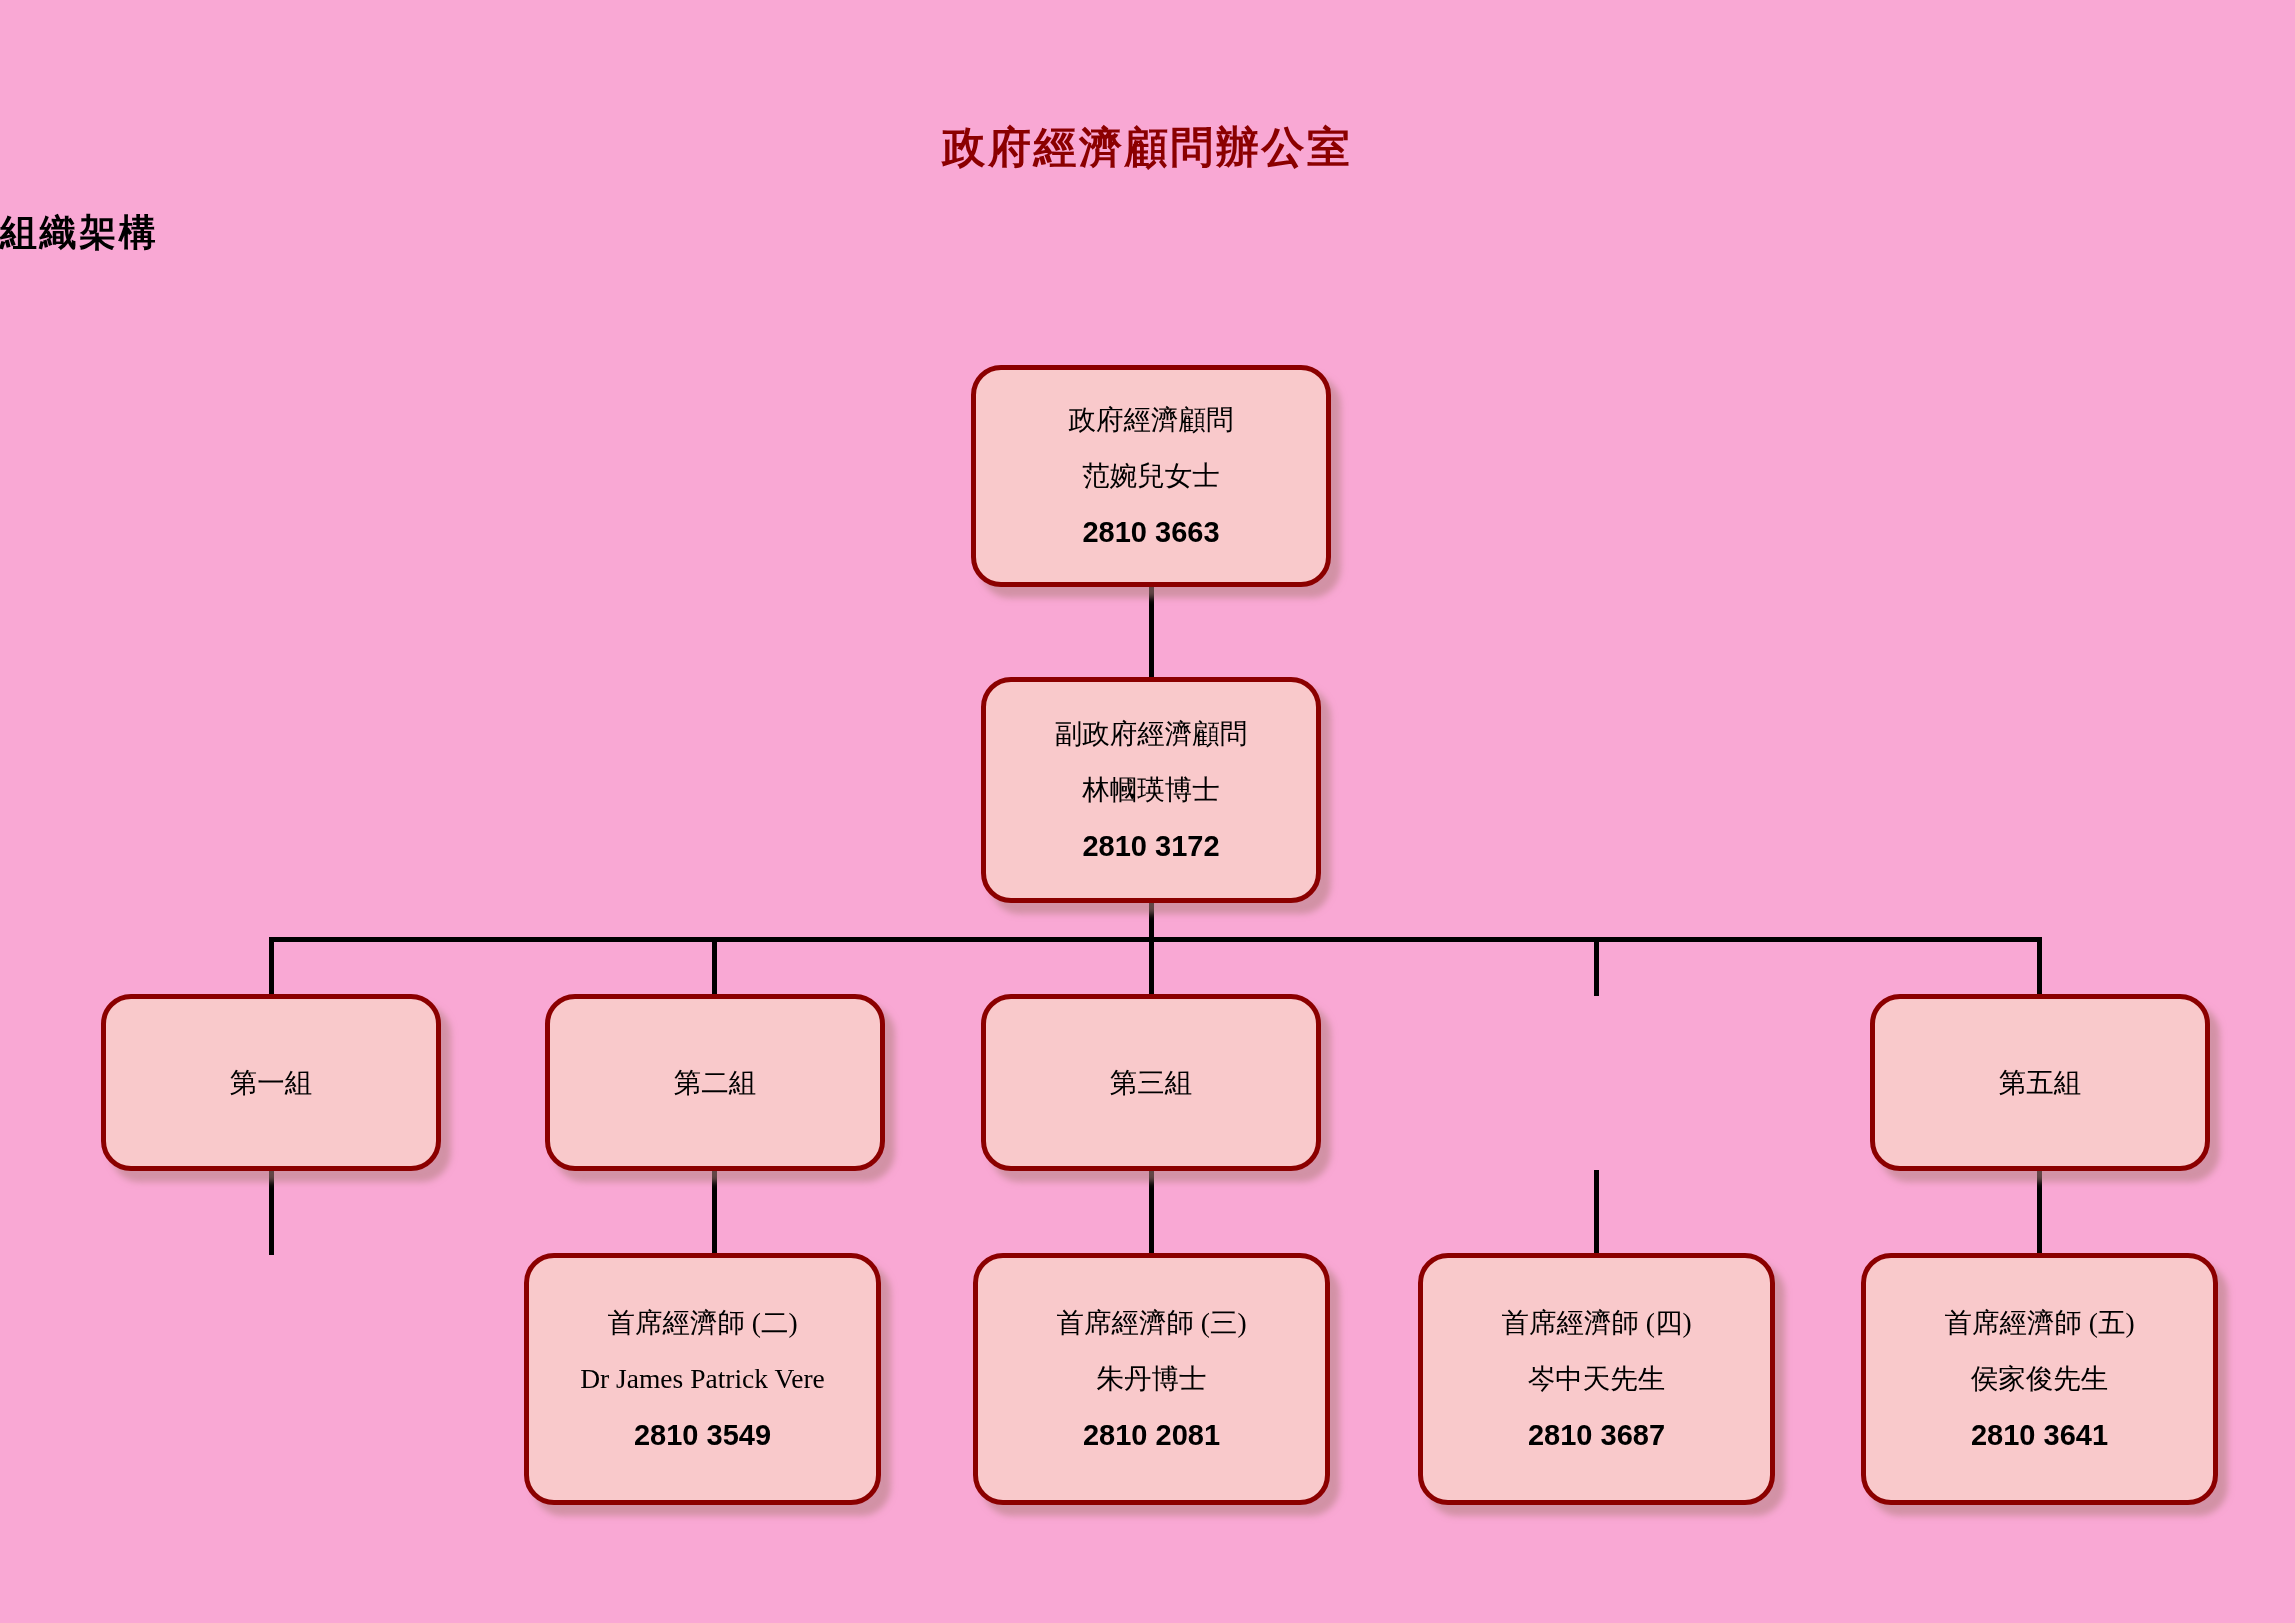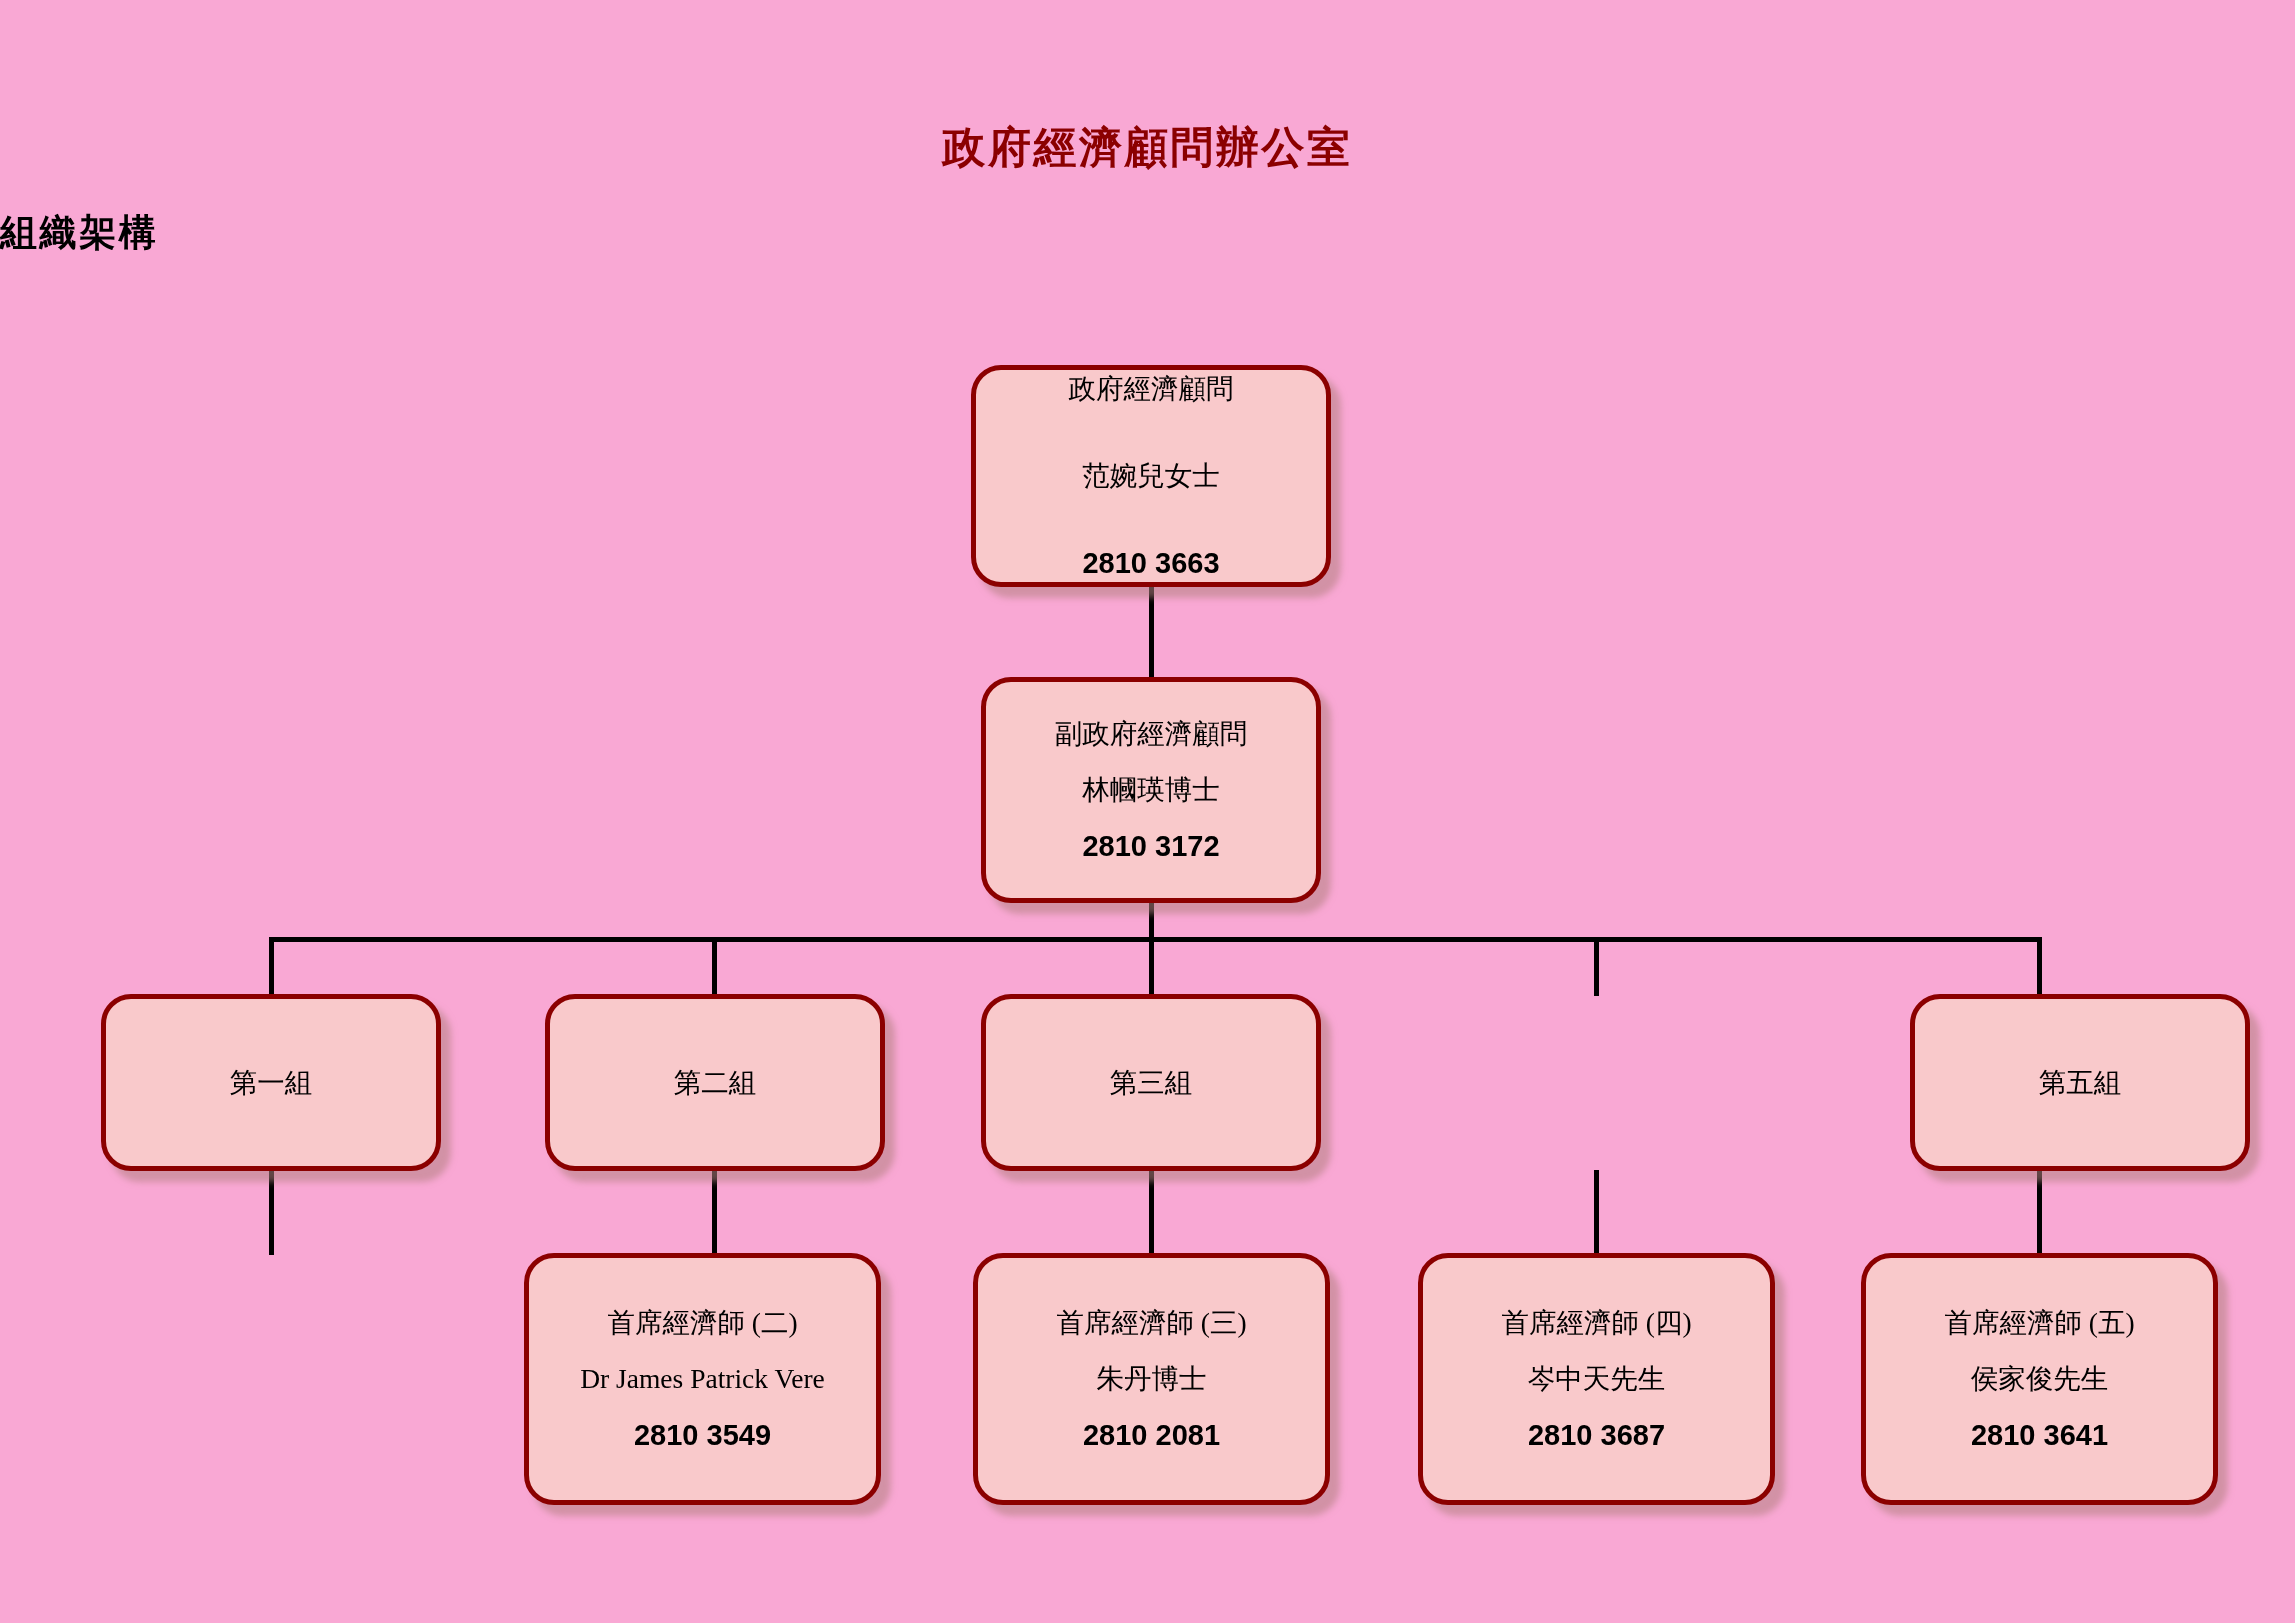--- a/index.html
+++ b/index.html
@@ -38,25 +38,25 @@
     font-size:27.5px;line-height:56px;color:#000;
     white-space:nowrap;
   }
   .node .phone{
     font-family:"Liberation Sans","DejaVu Sans",sans-serif;
     font-weight:700;font-size:29px;line-height:56px;
   }
   .group-label{font-size:29px;line-height:29px;}
   .conn{position:absolute;background:#000000;}
   
-  #root-box   {left:971px;top:365px; width:360px;height:222px;gap:31px;}
+  #root-box   {left:971px;top:365px; width:360px;height:222px;}
   #deputy-box {left:981px;top:677px;width:340px;height:226px;}
   .grp{top:994px;height:177px;width:340px;}
   #group-0{left:101px;}  #group-1{left:545px;}  #group-2{left:981px;}
-  #group-3{left:1426px;} #group-4{left:1910px;}
+  #group-3{left:1426px;} #group-4{left:1870px;}
   .chief{top:1253px;height:252px;width:357px;}
   #chief-0{left:93px;}  #chief-1{left:524px;}  #chief-2{left:973px;}
   #chief-3{left:1418px;} #chief-4{left:1861px;}
   
   #v-root-deputy {left:1149px;top:587px; width:5.2px;height:90px;}
   #v-deputy-bus  {left:1149px;top:903px;width:5.2px;height:37px;}
   #h-bus         {left:269px; top:937px;width:1773px;height:5.2px;}
   .v-bus-group   {top:937px;width:5.2px;height:59px;}
   #vg-0{left:269px;} #vg-1{left:712px;} #vg-2{left:1149px;}
   #vg-3{left:1594px;}#vg-4{left:2037px;}

